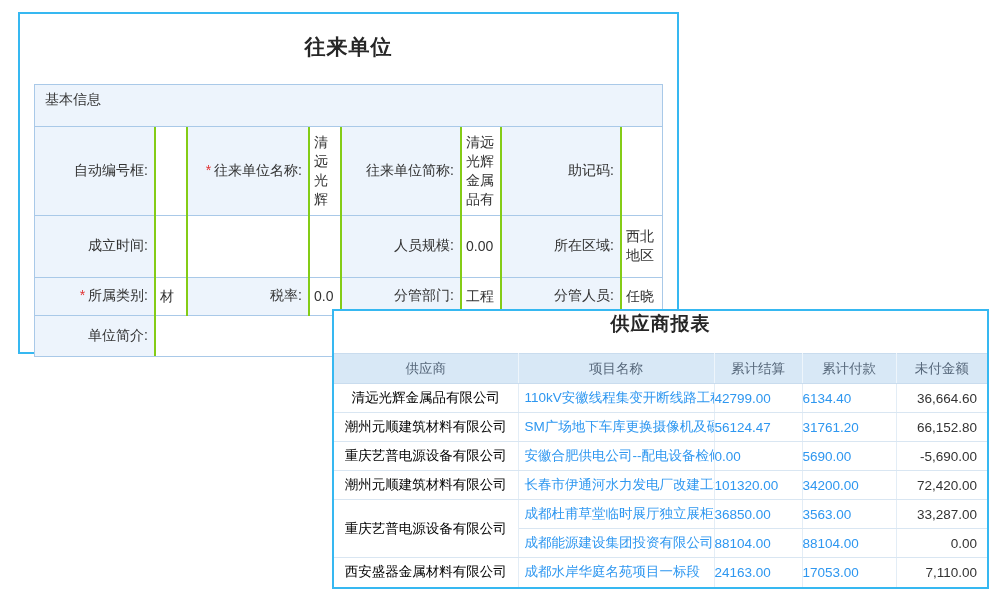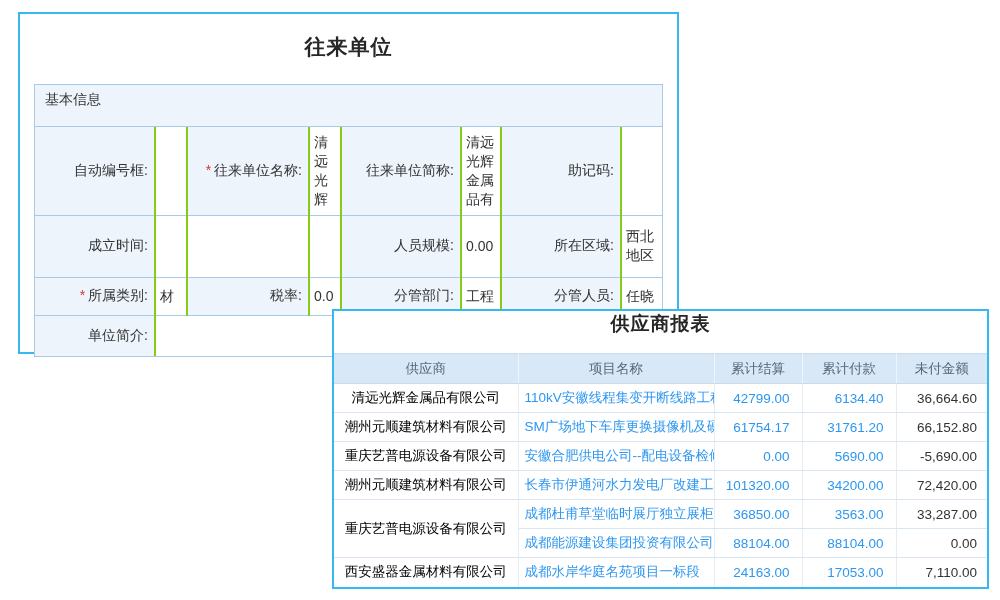--- a/index.html
+++ b/index.html
@@ -35,21 +35,21 @@
   table.report th { height:30px; background:#d8e8f6; color:#56677a; font-weight:normal;
     font-size:13.5px; text-align:center; border-top:1px solid #c9dcee;
     border-right:1px solid #eef5fb; border-bottom:1px solid #c9dcee; }
   table.report th:last-child { border-right:none; }
   table.report td { height:29px; background:#fff; border-right:1px solid #e3edf6;
     border-bottom:1px solid #d9e6f2; white-space:nowrap; overflow:hidden; }
   table.report td:last-child { border-right:none; }
   table.report tr:last-child td { border-bottom:none;margin-left:8px; }
   td.sup { text-align:center; color:#000000; }
   td.proj { text-align:left; padding-left:6px; color:#2e97f0; }
-  td.num { text-align:right; padding-right:12px; color:#2e97f0; }
+  td.num { text-align:left; padding-right:12px; color:#2e97f0; }
   td.unpaid { text-align:right; padding-right:10px; color:#333; }
 </style>
 </head>
 <body>
 
 <div class="stage">
 
   <div class="form-panel">
     <div class="form-title">往来单位</div>
     <div class="form-box">
@@ -126,21 +126,21 @@
       <tr>
         <td class="sup">清远光辉金属品有限公司</td>
         <td class="proj">110kV安徽线程集变开断线路工程</td>
         <td class="num">42799.00</td>
         <td class="num">6134.40</td>
         <td class="unpaid">36,664.60</td>
       </tr>
       <tr>
         <td class="sup">潮州元顺建筑材料有限公司</td>
         <td class="proj">SM广场地下车库更换摄像机及硬盘</td>
-        <td class="num">61754.17</td>
+        <td class="num">56124.47</td>
         <td class="num">31761.20</td>
         <td class="unpaid">66,152.80</td>
       </tr>
       <tr>
         <td class="sup">重庆艺普电源设备有限公司</td>
         <td class="proj">安徽合肥供电公司--配电设备检修</td>
         <td class="num">0.00</td>
         <td class="num">5690.00</td>
         <td class="unpaid">-5,690.00</td>
       </tr>

